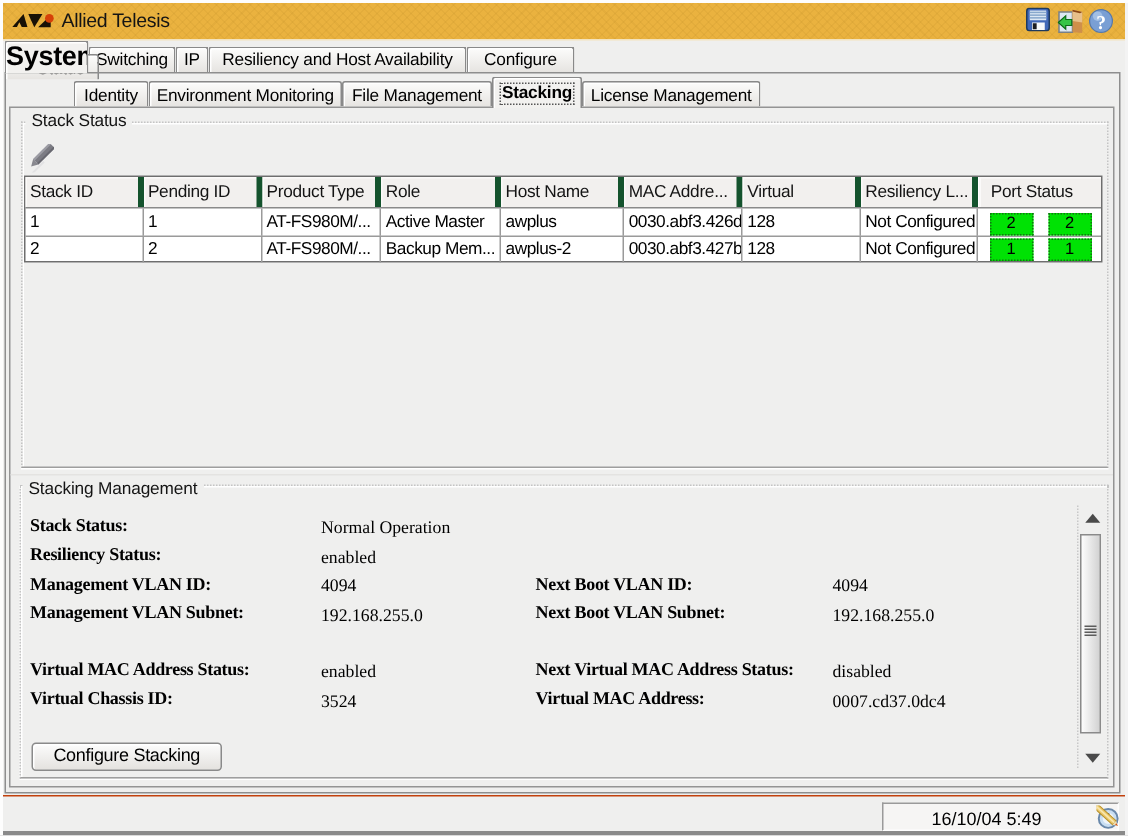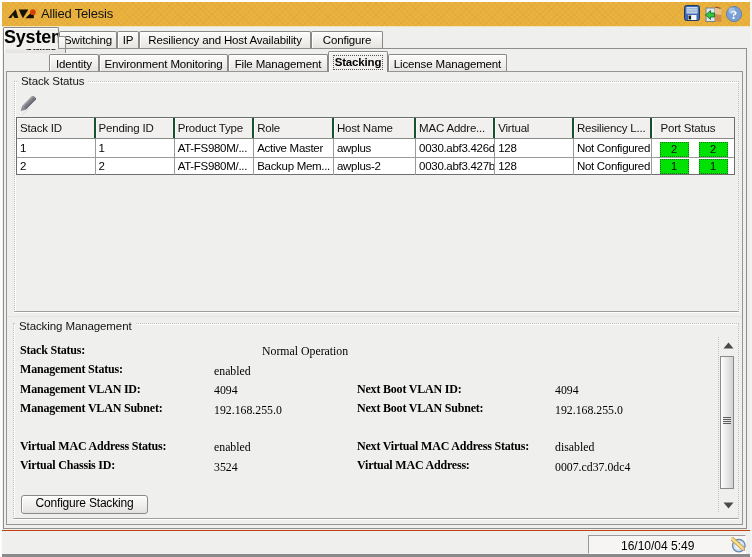--- a/index.html
+++ b/index.html
@@ -9,21 +9,21 @@
          box-shadow: inset 2px 0 0 #fdfdfd, inset 0 2px 0 #fdfdfd, inset -2px 0 0 #f3f3f3, inset 0 -3px 0 #8a8a8a; text-decoration: underline; }
   #title { position:absolute; left:2px; top:2px; width:748px; height:23.5px; background:repeating-linear-gradient(45deg, rgba(170,125,28,0.10) 0 1px, rgba(0,0,0,0) 1px 4px),repeating-linear-gradient(-45deg, rgba(170,125,28,0.10) 0 1px, rgba(0,0,0,0) 1px 4px),#eab23f; }
   #title .txt { position:absolute; left:39px; top:3.5px; font-size:13px; letter-spacing:-0.2px; color:#141414; }
   .tab { position:absolute; font-size:11.5px; letter-spacing:-0.15px; color:#000; text-align:center; border:1px solid #898989; border-bottom:none; border-radius:2px 2px 0 0; background:linear-gradient(#fcfcfb,#e6e4e1); box-shadow:inset 1px 1px 0 #ffffff; z-index:4; white-space:nowrap; overflow:hidden; }
   .tab.active { background:#f2f1ef; font-weight:bold; z-index:6; }
   #outerpanel { position:absolute; left:3px; top:48px; width:744px; height:481px; border:1px solid #8e8e8e; z-index:5; }
   #innerpanel { position:absolute; left:6px; top:71px; width:737px; height:454px; border:1px solid #949494; z-index:5; }
   .group { position:absolute; border:1px dotted #c4c4c4; border-bottom:1px solid #9e9e9e; box-shadow:0 1px 0 #ffffff, inset 1px 1px 0 #ffffff; z-index:6; }
   .grouplabel { position:absolute; font-size:11.5px; letter-spacing:-0.1px; color:#141414; background:#efefee; padding:0 4px; z-index:7; }
   #tbl { position:absolute; left:16px; top:117px; width:719px; height:58px; border:1px solid #6e6e6e; background:#fff; z-index:7; }
-  .th { position:absolute; top:0; height:20px; background:#f2f0ee; border-right:2px solid #14532d; box-shadow:inset 1px 1px 0 #fbfaf9; font-size:11.5px; letter-spacing:-0.2px; color:#141414; line-height:20px; padding-left:3px; white-space:nowrap; overflow:hidden; }
+  .th { position:absolute; top:0; height:20px; background:#f2f0ee; border-right:4px solid #14532d; box-shadow:inset 1px 1px 0 #fbfaf9; font-size:11.5px; letter-spacing:-0.2px; color:#141414; line-height:20px; padding-left:3px; white-space:nowrap; overflow:hidden; }
   .hdrline { position:absolute; left:0; top:19.5px; width:717px; height:1.5px; background:#8a8a8a; }
   .rowline { position:absolute; left:0; top:38.5px; width:717px; height:1px; background:#9a9a9a; }
   .td { position:absolute; height:18px; border-right:1px solid #9a9a9a; font-size:11.5px; letter-spacing:-0.3px; color:#000; line-height:19px; padding-left:3px; white-space:nowrap; overflow:hidden; }
   .gcell { position:absolute; width:29px; height:15px; background:#00e204; border:1px dotted #117511; text-align:center; font-size:11px; line-height:12.5px; color:#000; }
   .slabel { position:absolute; font-family:"Liberation Serif", serif; font-weight:bold; font-size:12px; letter-spacing:-0.2px; color:#000; white-space:nowrap; z-index:7; }
   .sval { position:absolute; font-family:"Liberation Serif", serif; font-size:11.8px; letter-spacing:0px; color:#000; white-space:nowrap; z-index:7; }
   #btn { position:absolute; left:21px; top:495px; width:127px; height:19px; border:1px solid #8a8a8a; border-radius:3px; background:linear-gradient(#fcfcfc,#e4e2df); box-shadow:inset 1px 1px 0 #fff; font-size:12px; letter-spacing:-0.2px; text-align:center; line-height:15.5px; color:#000; z-index:7; }
   #sbar { position:absolute; left:718px; top:337px; width:16px; height:175px; border-left:1px dotted #c8c8c8; z-index:7; }
   #sthumb { position:absolute; left:1px; top:19px; width:14px; height:133px; border:1px solid #8a8a8a; background:linear-gradient(90deg,#fdfdfd,#d2d2d2); }
   #status { position:absolute; left:2px; top:530px; width:748px; height:24px; background:#efefee; border-top:1px solid #c2410c; }
@@ -130,22 +130,22 @@
     <div class="gcell" style="left:642.5px; top:24.2px;">2</div>
     <div class="gcell" style="left:681.5px; top:24.2px;">2</div>
     <div class="gcell" style="left:642.5px; top:41.2px;">1</div>
     <div class="gcell" style="left:681.5px; top:41.2px;">1</div>
   </div>
 
   <div class="group" style="left:13px; top:323px; width:726px; height:196px;"></div>
   <div class="grouplabel" style="left:15px; top:320px;">Stacking Management</div>
 
   <div class="slabel" style="left:20px; top:342.5px;">Stack Status:</div>
-  <div class="sval" style="left:214px; top:344px;margin-left:48px;">Normal Operation</div>
-  <div class="slabel" style="left:20px; top:362px;">Management Status:</div>
+  <div class="sval" style="left:214px; top:344px;">Normal Operation</div>
+  <div class="slabel" style="left:20px; top:362px;">Resiliency Status:</div>
   <div class="sval" style="left:214px; top:363.5px;">enabled</div>
   <div class="slabel" style="left:20px; top:381.5px;">Management VLAN ID:</div>
   <div class="sval" style="left:214px; top:383px;">4094</div>
   <div class="slabel" style="left:357px; top:381.5px;">Next Boot VLAN ID:</div>
   <div class="sval" style="left:555px; top:383px;">4094</div>
   <div class="slabel" style="left:20px; top:401px;">Management VLAN Subnet:</div>
   <div class="sval" style="left:214px; top:402.5px;">192.168.255.0</div>
   <div class="slabel" style="left:357px; top:401px;">Next Boot VLAN Subnet:</div>
   <div class="sval" style="left:555px; top:402.5px;">192.168.255.0</div>
   <div class="slabel" style="left:20px; top:438.5px;">Virtual MAC Address Status:</div>

